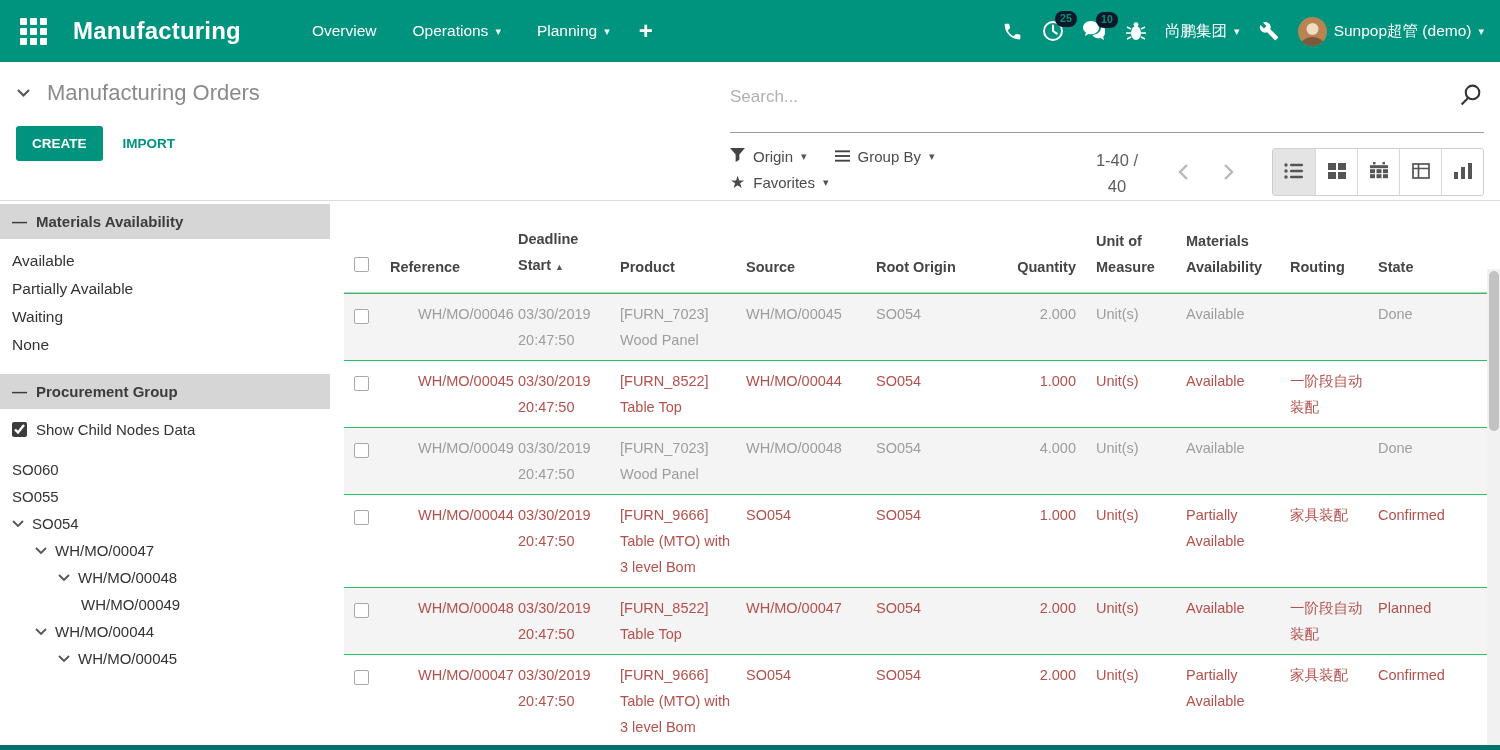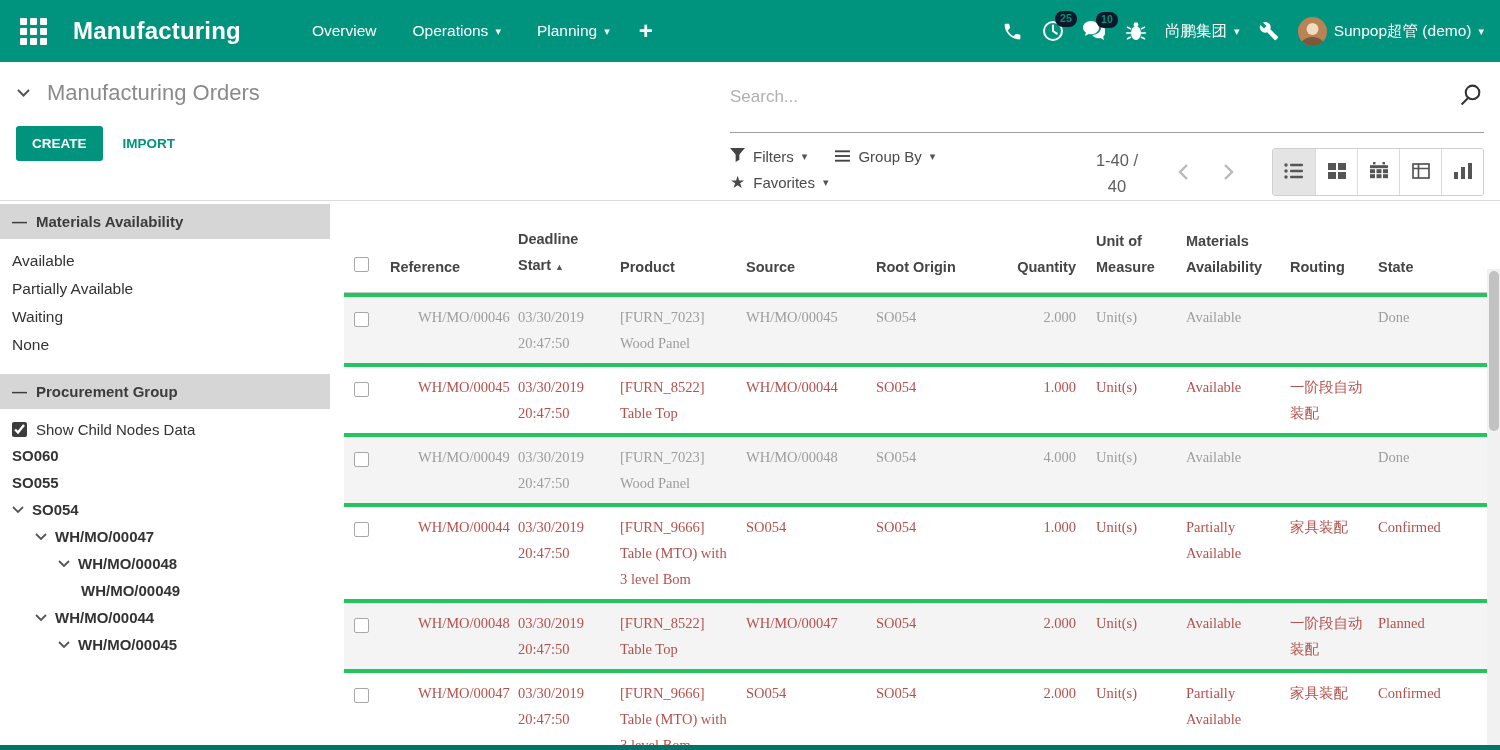--- a/index.html
+++ b/index.html
@@ -65,32 +65,32 @@
 
   .sidebar { width:330px; flex:none; overflow:hidden; }
   .side-header { background:#d6d6d6; color:#3c3c3c; font-weight:bold; font-size:15px;
                  padding:9px 12px; display:flex; align-items:center; gap:9px; margin-top:3px; cursor:pointer; }
   .minus { font-weight:bold; color:#3c3c3c; line-height:1; }
   .side-items { padding:8px 0 12px 0; }
   .side-item { font-size:15.5px; color:#333; padding:5px 12px; cursor:pointer; }
   .side-check { display:flex; align-items:center; gap:9px; padding:12px 12px 4px 12px;
                 font-size:15px; color:#333; cursor:pointer; }
   .side-check input { width:15px; height:15px; accent-color:#3c3c3c; }
-  .tree { margin-top:0;font-weight:bold; }
+  .tree { margin-top:14px; }
   .tree-item { display:flex; align-items:center; gap:8px; font-size:15px; color:#333;
                padding:5px 0; cursor:pointer; }
   .tree-caret { display:flex; align-items:center; }
 
   
   .list-view { flex:1; padding-left:14px; overflow:hidden; }
   .thead { display:flex; align-items:flex-end; border-bottom:1px solid #c9c9c9;
            font-weight:bold; color:#454545; padding-top:18px; }
   .thead .cell { padding-bottom:12px; }
   .cell { font-size:14.5px; line-height:26px; padding:7px 10px 7px 2px; }
-  .row { display:flex; border-top:4px solid #22c55e;font-family:Liberation Serif, serif; }
+  .row { display:flex; border-top:1px solid #22c55e; }
   .row.stripe { background:#f4f4f4; }
   .row.muted { color:var(--muted); }
   .row.danger { color:var(--danger); }
   .cb { width:15px; height:15px; border:1px solid #a8a8a8; background:#fff; border-radius:2px;
         display:inline-block; }
   .c-cb { width:44px; flex:none; padding-left:10px; padding-top:12px; }
   .thead .c-cb { padding-top:0; }
   .c-ref   { width:128px; flex:none; }
   .c-dl    { width:102px; flex:none; }
   .c-prod  { width:126px; flex:none; }
@@ -219,21 +219,21 @@
     </div>
     <div class="cp-row2">
       <div class="facet-col">
         <div class="facet-row">
           <span class="facet">
             <span>
               <svg width="15" height="14" viewBox="0 0 16 15" fill="#444">
                   <path d="M0 0h16l-6 7v5.5L6 15V7z"></path>
                 </svg>
             </span>
-            <span>Filters</span>
+            <span>Origin</span>
             <span class="caret">▾</span>
           </span>
           <span class="facet">
             <span>
               <svg width="15" height="12" viewBox="0 0 16 12" fill="#444">
                   <rect width="16" height="2"></rect>
                   <rect y="5" width="16" height="2"></rect>
                   <rect y="10" width="16" height="2"></rect>
                 </svg>
             </span>

